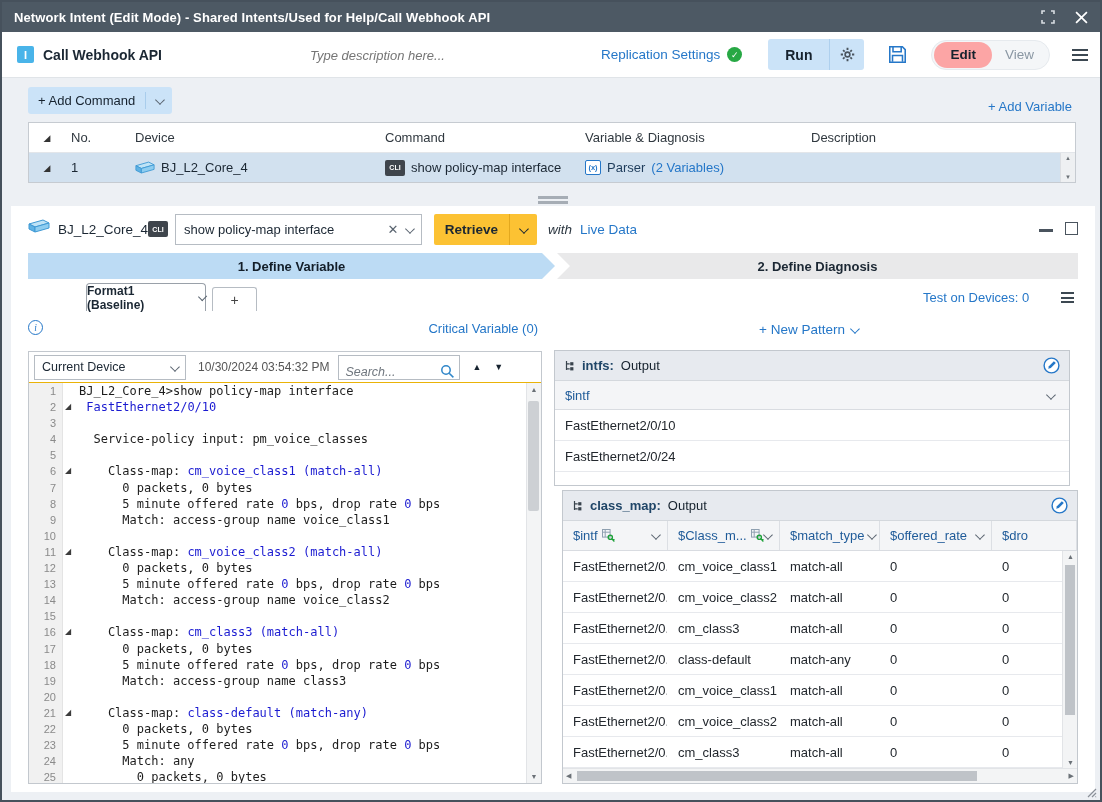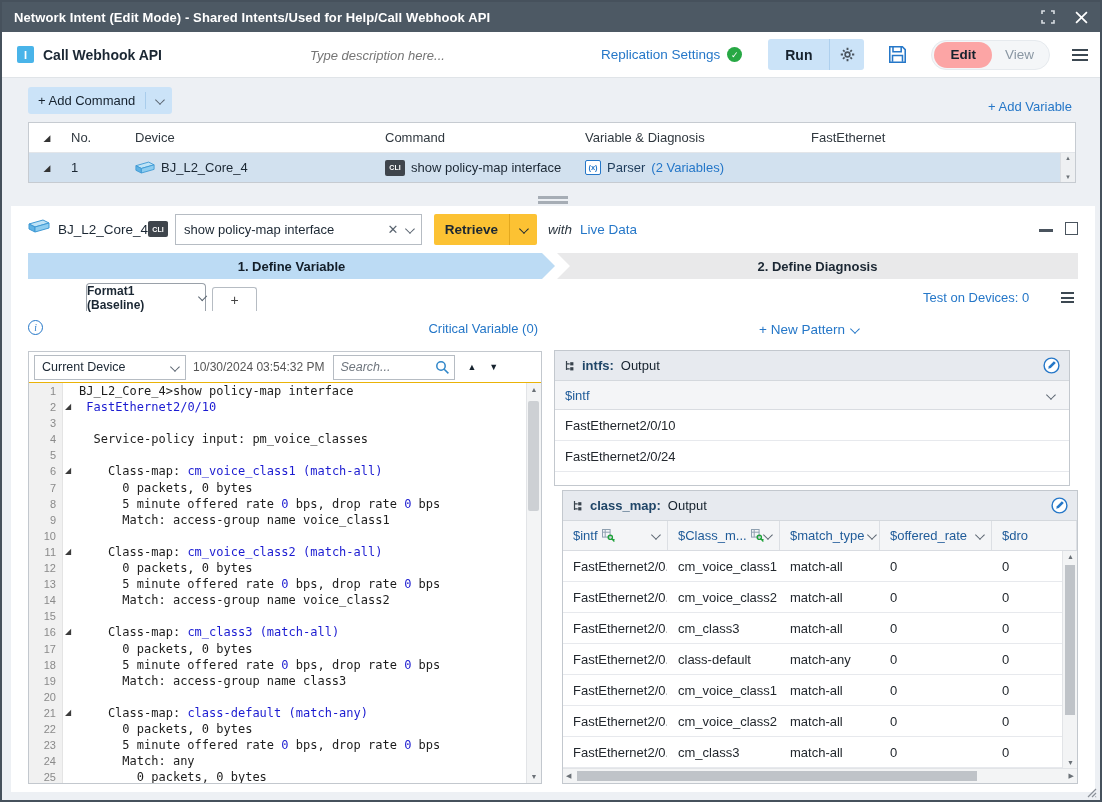--- a/index.html
+++ b/index.html
@@ -86,22 +86,22 @@
   .all-output .chev{margin-left:auto;margin-right:10px}
   .new-pattern{position:absolute;left:757px;top:320px;color:#2577c8;font-size:13.5px;display:flex;align-items:center;gap:6px}
   .chev{display:inline-block;width:6.5px;height:6.5px;border-right:1.6px solid #5a6470;border-bottom:1.6px solid #5a6470;transform:rotate(45deg) translateY(-1px)}
   .chev.blue{border-color:#2577c8}
   
   .editor{position:absolute;left:26px;top:349px;width:514px;height:433px;border:1px solid #c3c8ce;background:#fff}
   .ed-toolbar{height:31px;border-bottom:1px solid #eab308;display:flex;align-items:center;padding:0 5px}
   .ed-select{width:152px;height:25px;border:1px solid #b6bcc3;display:flex;align-items:center;font-size:12.5px;color:#1b2733}
   .ed-select span{margin-left:7px}
   .ed-select .chev{margin-left:auto;margin-right:8px}
-  .ed-time{font-size:12px;color:#555;margin-left:7px;white-space:nowrap}
-  .ed-search{margin-left:9px;width:122px;height:25px;border:1px solid #b6bcc3;display:flex;align-items:center}
+  .ed-time{font-size:12px;color:#555;margin-left:12px;white-space:nowrap}
+  .ed-search{margin-left:9px;width:122px;height:25px;border:1px solid #b6bcc3;display:flex;align-items:flex-end}
   .ed-search input{flex:1;min-width:0;border:none;outline:none;font-size:12.5px;font-style:italic;padding-left:6px;font-family:"Liberation Sans",sans-serif;color:#333;background:transparent}
   .ed-search input::placeholder{color:#6f767e;font-style:italic}
   .ed-updown{margin-left:12px;display:flex;gap:13px;font-size:9px;color:#16222e}
   .code-wrap{position:absolute;left:0;top:31px;right:0;bottom:0;overflow:hidden}
   .gutter{position:absolute;left:0;top:0;bottom:0;width:34px;background:#f1f1f1;border-right:1px solid #e4e4e4}
   .gut-line{height:16.1px;line-height:16.1px;font-size:11px;color:#8a8a8a;text-align:right;padding-right:6px;position:relative}
   .fold{position:absolute;left:36px;top:0;font-size:8px;color:#3c3c3c;font-style:normal}
   .codelines{position:absolute;left:50px;top:0;right:15px;bottom:0;font-family:"DejaVu Sans Mono",monospace;font-size:12px;color:#1c1c1c;white-space:pre;overflow:hidden}
   .code-line{height:16.1px;line-height:16.1px}
   .code-line .hl{color:#1b1bd1}
@@ -200,21 +200,21 @@
   </div>
   <span class="add-variable">+ Add Variable</span>
 
   <div class="cmd-table">
     <div class="cmd-hrow">
       <span class="c-caret">◢</span>
       <span class="c-no">No.</span>
       <span class="c-dev">Device</span>
       <span class="c-cmd">Command</span>
       <span class="c-var">Variable &amp; Diagnosis</span>
-      <span class="c-desc">FastEthernet</span>
+      <span class="c-desc">Description</span>
     </div>
     <div class="cmd-drow">
       <span class="c-caret">◢</span>
       <span class="c-no">1</span>
       <span class="c-dev">
         <svg width="20" height="14" viewBox="0 0 22 15">
             <polygon points="1,5 15,1 21,4 7,8" fill="#bfe3f6" stroke="#3f99d4" stroke-width="1"></polygon>
             <polygon points="1,5 7,8 7,13 1,10" fill="#5fb2e4" stroke="#3f99d4" stroke-width="1"></polygon>
             <polygon points="7,8 21,4 21,9 7,13" fill="#8ecdf0" stroke="#3f99d4" stroke-width="1"></polygon>
           </svg>

